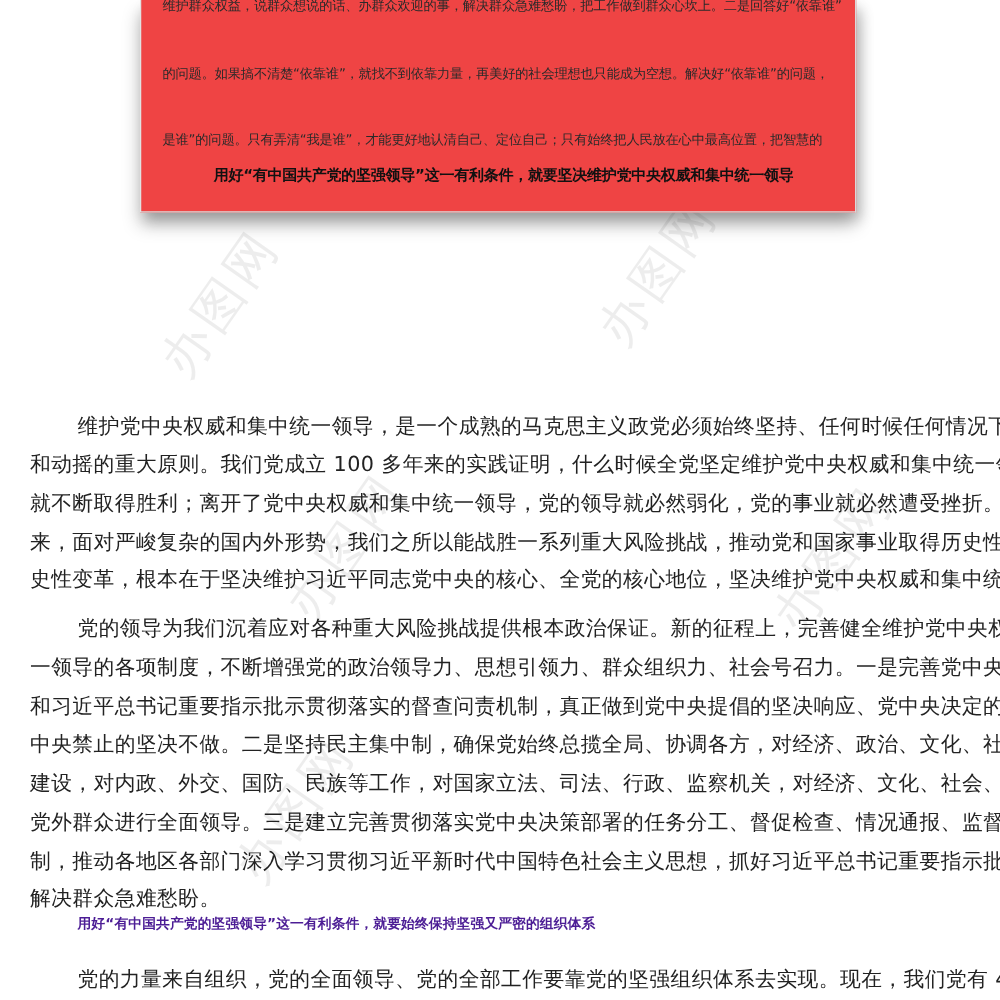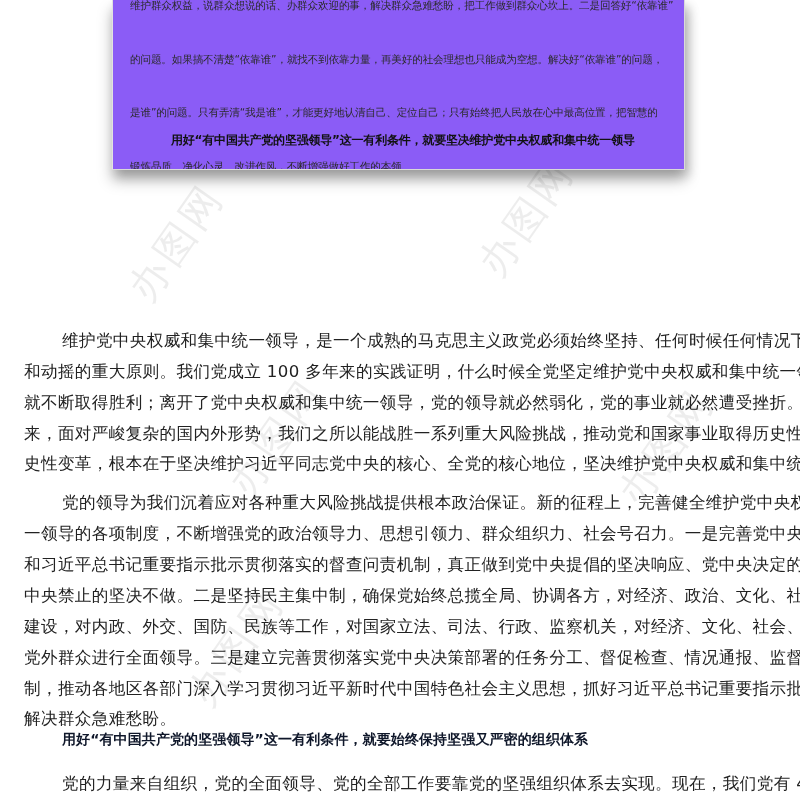--- a/index.html
+++ b/index.html
@@ -5,21 +5,21 @@
   html, body { margin: 0; padding: 0; }
   body {
     width: 800px; height: 800px; overflow: hidden; position: relative;
     background: #ffffff;
     font-family: "DejaVu Sans", "Liberation Sans", sans-serif;
     color: #1f1f1f;
   }
   
   .card {
     position: absolute; left: 112px; top: 0; width: 571px; height: 169px;
-    background: #8b5cf6;
+    background: #ef4444;
     border-right: 1px solid #d9d9d9;
     border-bottom: 1px solid #d9d9d9;
     border-left: 1px solid #e2e2e2;
     box-shadow: 0 10px 14px rgba(0,0,0,0.28), 4px 6px 10px rgba(0,0,0,0.18);
     overflow: hidden;
   }
   .card-text {
     position: absolute; left: 17px; top: 0; width: 540px;
     font-size: 10.6px; line-height: 18.6px; color: #2a2a2a;
     letter-spacing: -0.15px;
@@ -35,21 +35,21 @@
     position: absolute; left: 24px; top: 0; width: 754px;
   }
   .line {
     position: absolute; left: 0; white-space: nowrap;
     font-size: 16.6px; line-height: 20px; color: #222;
     letter-spacing: 0.35px;
   }
   .line.indent { left: 38px; }
   .heading {
     position: absolute; left: 38px; white-space: nowrap;
-    font-size: 14px; font-weight: bold; color: #0f172a; letter-spacing: 0.1px;
+    font-size: 11px; font-weight: bold; color: #4c1d95; letter-spacing: 0.1px;
   }
   
   .wm {
     position: absolute; font-size: 40px; color: rgba(0,0,0,0.07);
     transform: rotate(-55deg); white-space: nowrap; pointer-events: none;
     font-weight: 300; letter-spacing: 4px;
   }
 </style>
 </head>
 <body>
@@ -58,21 +58,20 @@
 <div class="wm" style="left:460px; top:190px;">办图网</div>
 <div class="wm" style="left:210px; top:410px;">办图网</div>
 <div class="wm" style="left:600px; top:420px;">办图网</div>
 <div class="wm" style="left:170px; top:620px;">办图网</div>
 
 <div class="card">
   <div class="card-text">
     <div class="card-line" style="margin-top:-4px">维护群众权益，说群众想说的话、办群众欢迎的事，解决群众急难愁盼，把工作做到群众心坎上。二是回答好“依靠谁”</div>
     <div class="card-line">的问题。如果搞不清楚“依靠谁”，就找不到依靠力量，再美好的社会理想也只能成为空想。解决好“依靠谁”的问题，</div>
     <div class="card-line">是谁”的问题。只有弄清“我是谁”，才能更好地认清自己、定位自己；只有始终把人民放在心中最高位置，把智慧的</div>
-    <div class="card-line">锻炼品质、净化心灵、改进作风，不断增强做好工作的本领。</div>
   </div>
   <div class="card-heading">用好“有中国共产党的坚强领导”这一有利条件，就要坚决维护党中央权威和集中统一领导</div>
 </div>
 
 <div class="article">
   <div class="line indent" style="top:331px">维护党中央权威和集中统一领导，是一个成熟的马克思主义政党必须始终坚持、任何时候任何情况下都不能含糊</div>
   <div class="line" style="top:362px">和动摇的重大原则。我们党成立 100 多年来的实践证明，什么时候全党坚定维护党中央权威和集中统一领导，党的事业</div>
   <div class="line" style="top:393px">就不断取得胜利；离开了党中央权威和集中统一领导，党的领导就必然弱化，党的事业就必然遭受挫折。党的十八大以</div>
   <div class="line" style="top:424px">来，面对严峻复杂的国内外形势，我们之所以能战胜一系列重大风险挑战，推动党和国家事业取得历史性成就、发生历</div>
   <div class="line" style="top:454px">史性变革，根本在于坚决维护习近平同志党中央的核心、全党的核心地位，坚决维护党中央权威和集中统一领导。</div>

